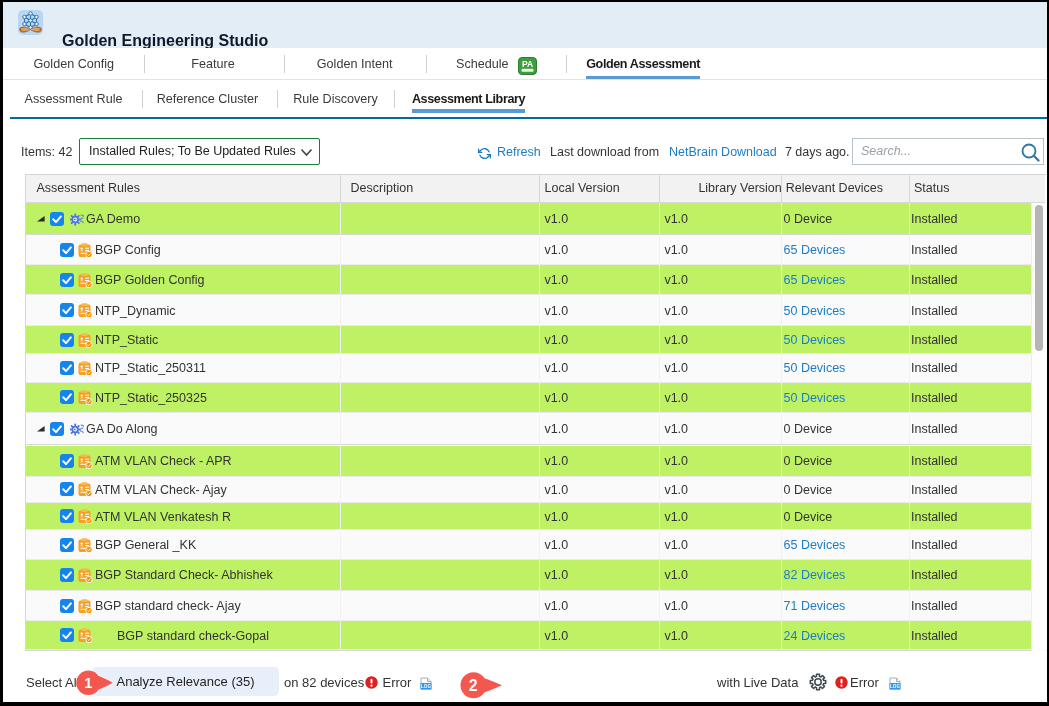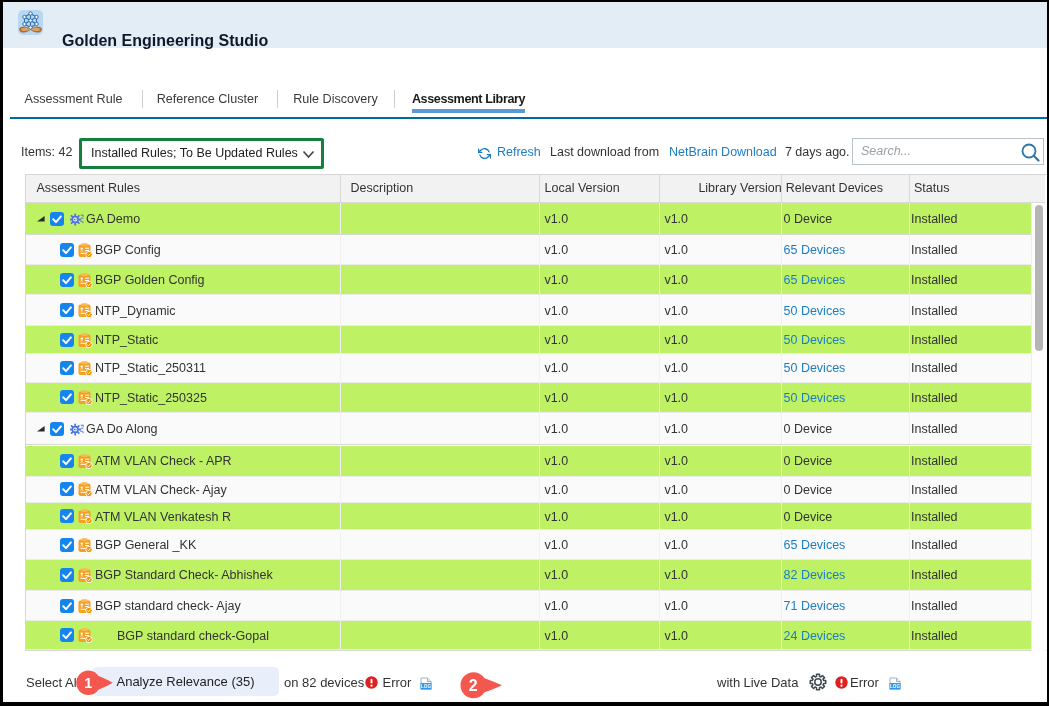--- a/index.html
+++ b/index.html
@@ -14,21 +14,21 @@
 .hdr .logo{position:absolute;left:16px;top:8px;}
 .hdr .title{position:absolute;left:60px;top:14px;font-size:16px;font-weight:bold;color:#0f172a;margin-top:16px;}
 .tabs1{left:2px;top:48px;width:1045px;height:31px;background:#fff;border-bottom:1px solid #e3e3e3;}
 .tabs2{left:10px;top:80px;width:1045px;height:37px;background:#fff;border-bottom:2px solid #0369a1;}
 .tab{position:absolute;font-size:12.6px;color:#3a3a3a;white-space:nowrap;transform:translateX(-50%);}
 .tab.bold{font-weight:bold;color:#1a1a1a;letter-spacing:-0.4px;}
 .tabsep{position:absolute;width:1px;background:#cfcfcf;}
 .active-underline{position:absolute;background:#5b9bd5;}
 .tb-text{position:absolute;font-size:12.5px;color:#333;white-space:nowrap;}
 .link{color:#1d7dc4;}
-.dropdown{left:79px;top:138px;width:239px;height:25px;border:3px solid #15803d;border-radius:2px;background:#fff;}
+.dropdown{left:79px;top:138px;width:239px;height:25px;border:1px solid #15803d;border-radius:2px;background:#fff;}
 .dropdown .dtext{position:absolute;left:9px;top:5px;font-size:12.5px;color:#222;}
 .searchbox{left:852px;top:138px;width:190px;height:25px;border:1px solid #b9c2c9;background:#fff;}
 .searchbox .ph{position:absolute;left:8px;top:5px;font-size:12.5px;color:#9aa0a6;font-style:italic;}
 .tableo{left:25px;top:174px;width:1021px;height:474.5px;border:1px solid #d6d6d6;background:#fff;}
 .thead{position:absolute;left:0;top:0;width:1019px;height:27px;background:#f2f2f2;border-bottom:1px solid #d9d9d9;}
 .th{position:absolute;top:0;height:27px;line-height:27px;font-size:12.5px;color:#333;white-space:nowrap;}
 .colsep{position:absolute;top:0;height:27px;width:1px;background:#d8d8d8;}
 .row{position:absolute;left:0;width:1019px;background:#bef264;}
 .row.alt{background:#fafafa;}
 .row .bline{position:absolute;left:0;bottom:0;width:1019px;height:1px;background:#ebebeb;}
@@ -65,20 +65,37 @@
           <circle cx="6.5" cy="14" r="1.7"></circle>
           <circle cx="6.5" cy="7" r="1.7"></circle>
         <circle cx="12.5" cy="10.5" r="1.7"></circle>
       </g>
       <path d="M12.5 19.5 C9 16.8 4.5 16.2 1.8 18.2 C1.2 19.8 2 21.6 3.4 22 C6.6 22.6 10 21.4 12.5 19.5 Z M12.5 19.5 C16 16.8 20.5 16.2 23.2 18.2 C23.8 19.8 23 21.6 21.6 22 C18.4 22.6 15 21.4 12.5 19.5 Z" fill="#c4762c" stroke="#9c5a1c" stroke-width="0.7" stroke-linejoin="round"></path>
       <path d="M12.5 19.4 C9.8 17.6 6 17 3.4 18.6 C3.1 19.5 3.5 20.4 4.3 20.7 C7.2 21.2 10.3 20.6 12.5 19.4 Z M12.5 19.4 C15.2 17.6 19 17 21.6 18.6 C21.9 19.5 21.5 20.4 20.7 20.7 C17.8 21.2 14.7 20.6 12.5 19.4 Z" fill="#e9c79a" opacity="0.55"></path>
     </svg>
     <span class="title">Golden Engineering Studio</span>
   </div>
 
+  <div class="abs tabs1">
+    <span class="tab" style="left:71.8px;top:9px;">Golden Config</span>
+    <span class="tab" style="left:211px;top:9px;">Feature</span>
+    <span class="tab" style="left:352.6px;top:9px;">Golden Intent</span>
+    <span class="tab" style="left:480.3px;top:9px;">Schedule</span>
+    <svg style="position:absolute;left:515.7px;top:9.4px;" width="19" height="18" viewBox="0 0 19 18">
+      <rect x="0.5" y="0.5" width="18" height="17" rx="3.5" fill="#3e9e3c" stroke="#2f7d2e"></rect>
+      <text x="9.5" y="9.5" font-size="8.5" font-weight="bold" fill="#fff" text-anchor="middle" font-family="Liberation Sans">PA</text>
+      <rect x="3.5" y="11.8" width="12" height="3" rx="1" fill="#eaf4ea"></rect>
+    </svg>
+    <span class="tab bold" style="left:641.1px;top:9px;">Golden Assessment</span>
+    <div class="tabsep" style="left:142.2px;top:7px;height:18px;"></div>
+    <div class="tabsep" style="left:282.3px;top:7px;height:18px;"></div>
+    <div class="tabsep" style="left:424.2px;top:7px;height:18px;"></div>
+    <div class="tabsep" style="left:564.4px;top:7px;height:18px;"></div>
+    <div class="active-underline" style="left:583.9px;top:27.6px;width:114.4px;height:3.4px;"></div>
+  </div>
 
   <div class="abs tabs2">
     <span class="tab" style="left:63.5px;top:12px;">Assessment Rule</span>
     <span class="tab" style="left:197.4px;top:12px;">Reference Cluster</span>
     <span class="tab" style="left:325.5px;top:12px;">Rule Discovery</span>
     <span class="tab bold" style="left:458.5px;top:12px;">Assessment Library</span>
     <div class="tabsep" style="left:131.6px;top:10px;height:18px;"></div>
     <div class="tabsep" style="left:267px;top:10px;height:18px;"></div>
     <div class="tabsep" style="left:384.1px;top:10px;height:18px;"></div>
     <div class="active-underline" style="left:402.1px;top:29.4px;width:113.2px;height:3.4px;"></div>

